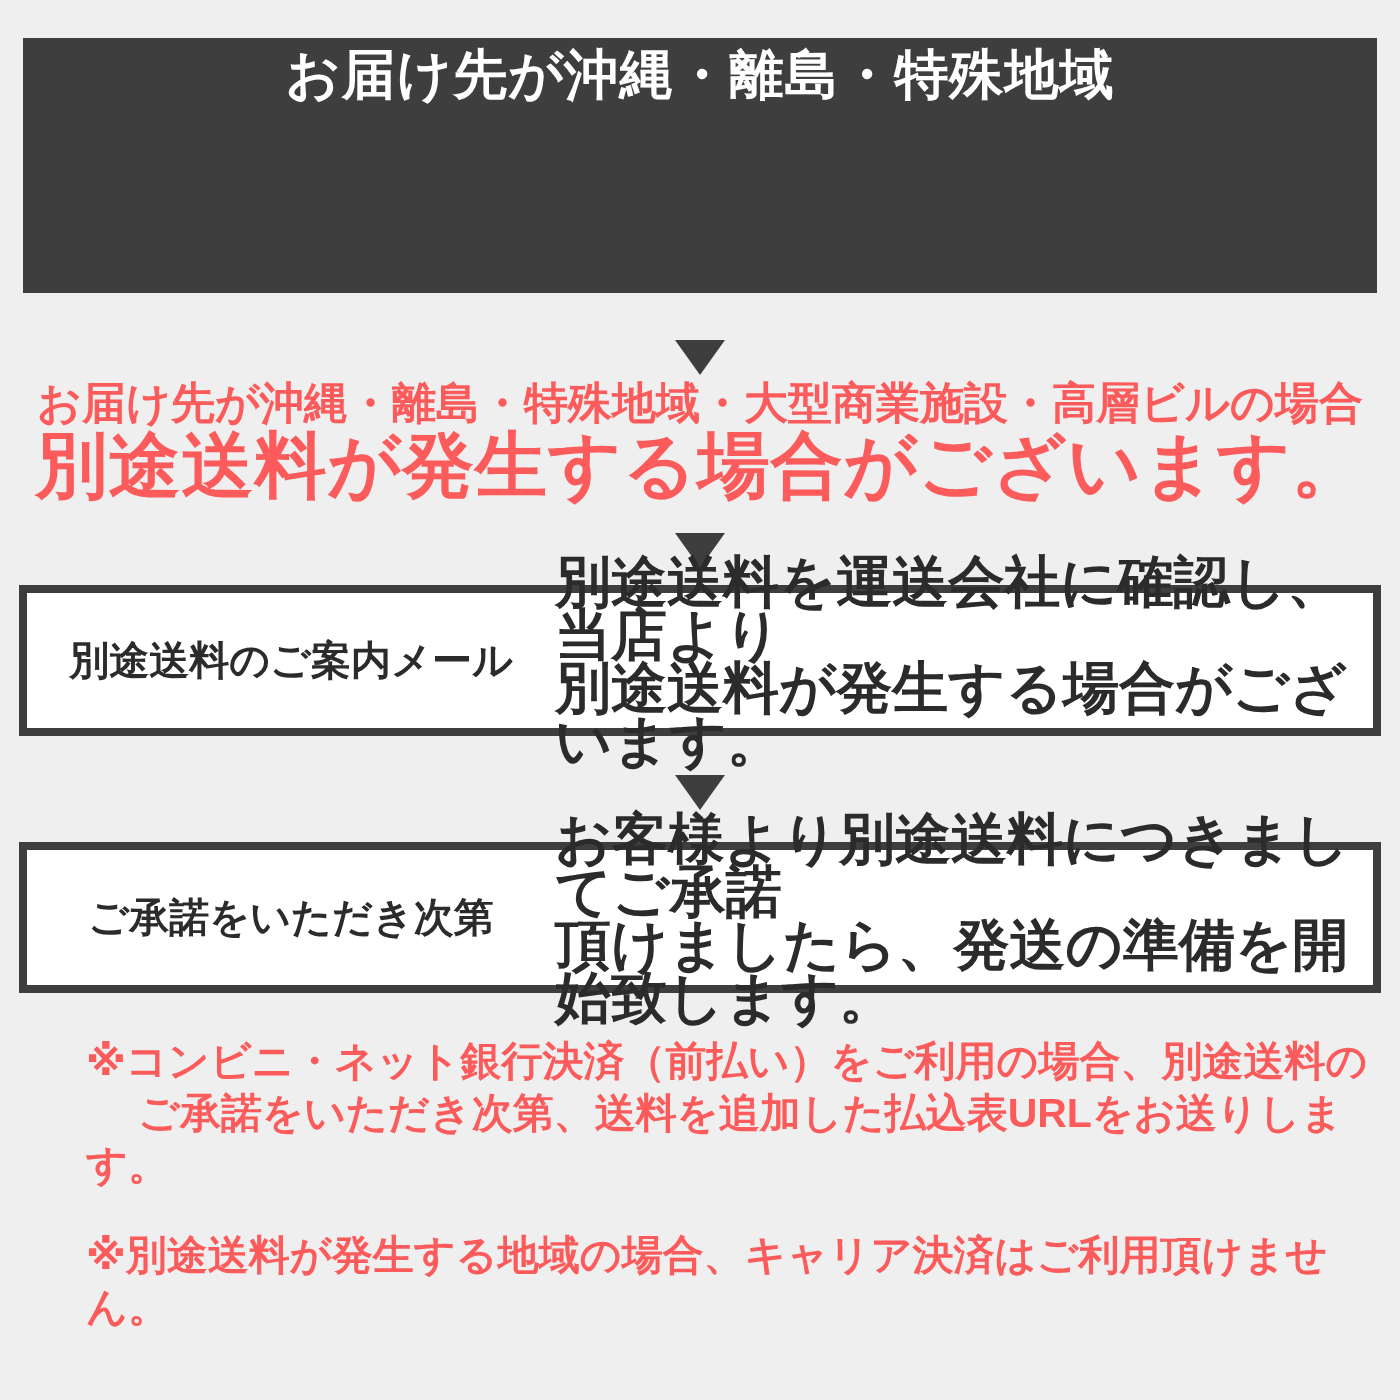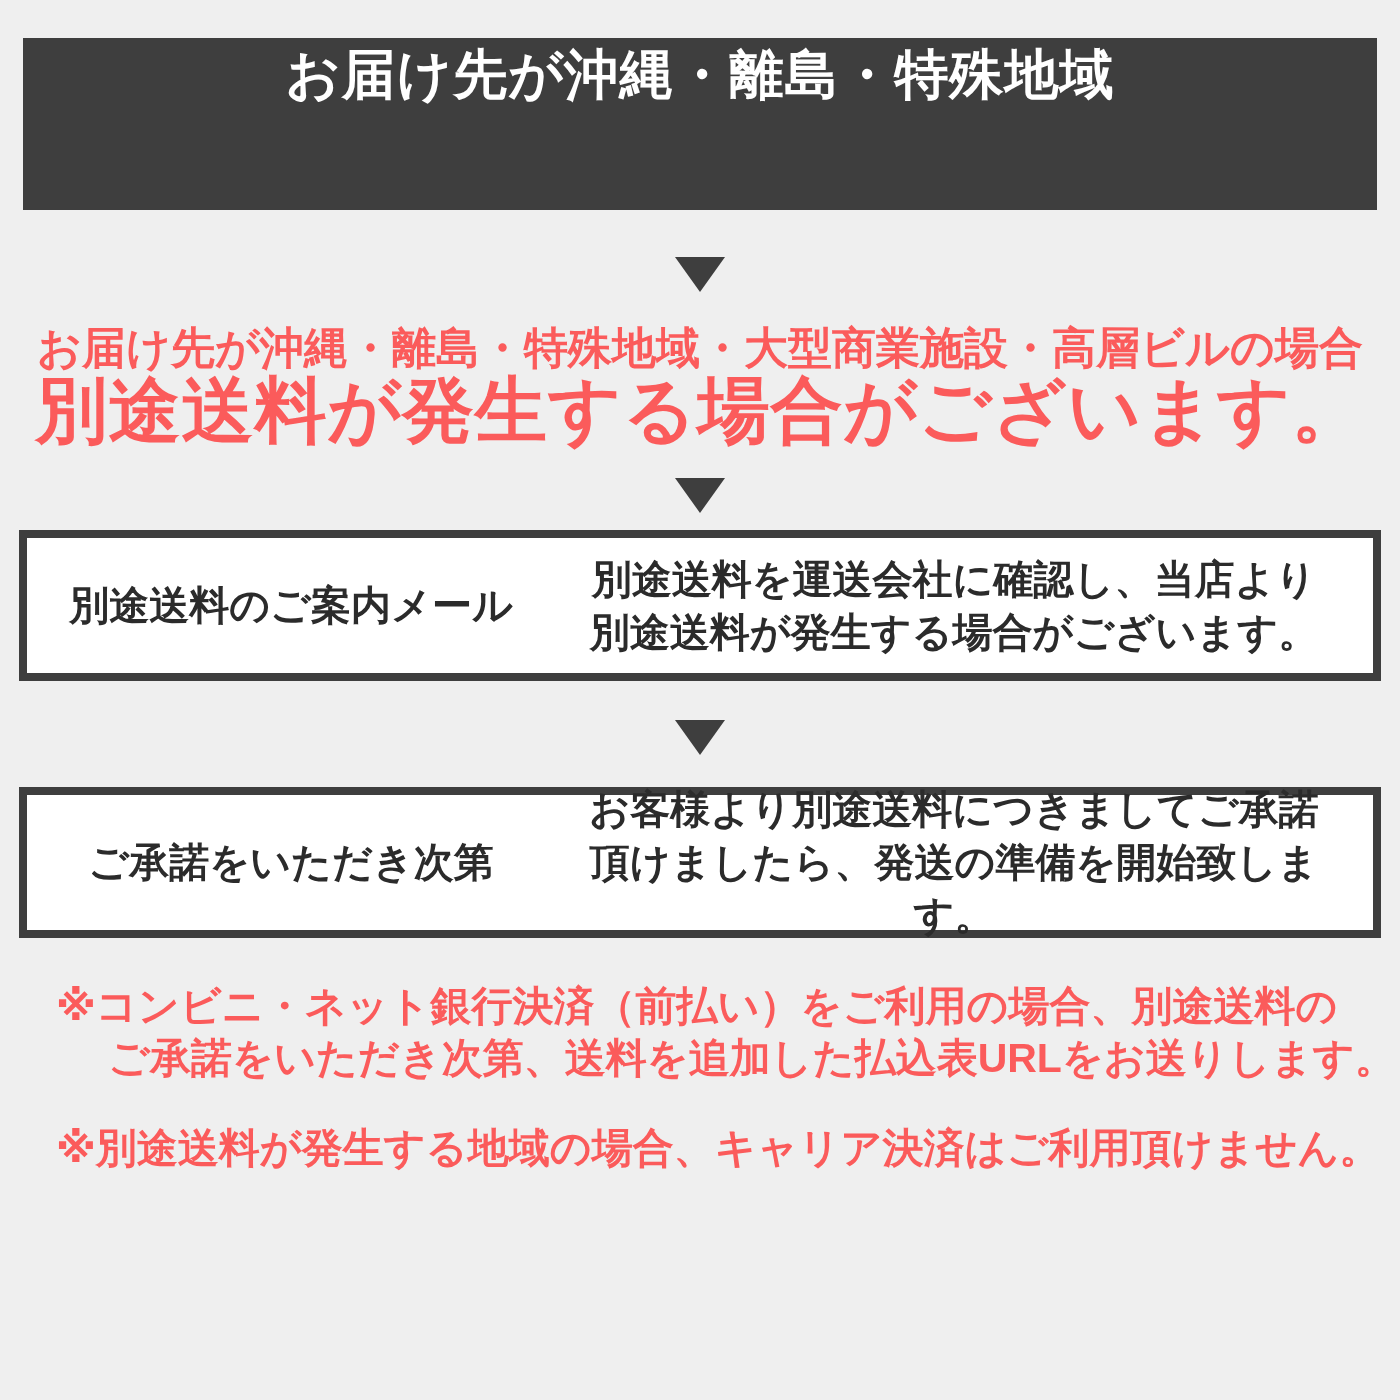--- a/index.html
+++ b/index.html
@@ -16,21 +16,21 @@
   }
   .canvas {
     width: 1400px;
     height: 1400px;
     position: relative;
   }
 
   
   .header-banner {
     margin: 38px 23px 0 23px;
-    height: 172px;
+    height: 255px;
     background: #3e3e3e;
     color: #ffffff;
     display: flex;
     flex-direction: column;
     align-items: center;
     justify-content: flex-start;
     text-align: center;
     font-size: 54px;
     line-height: 72px;
     letter-spacing: 1px;
@@ -47,21 +47,20 @@
   .triangle-down {
     width: 0;
     height: 0;
     border-left: 25px solid transparent;
     border-right: 25px solid transparent;
     border-top: 35px solid #3e3e3e;
   }
 
   
   .warning-block {
-    margin-top: 28px;
     text-align: center;
     color: #fb5b5b;
   }
   .warning-condition {
     font-size: 44px;
     line-height: 55px;
     letter-spacing: 0px;
   }
   .warning-message {
     font-size: 72px;
@@ -84,34 +83,34 @@
   .step-label {
     width: 528px;
     flex: 0 0 528px;
     text-align: center;
     font-size: 40px;
     color: #2b2b2b;
     letter-spacing: 0px;
   }
   .step-desc {
     flex: 1 1 auto;
-    font-size: 40px;
+    font-size: 56px;
     line-height: 53px;
     color: #2b2b2b;
-    text-align: center;
+    text-align: left;
     padding-right: 20px;
   }
 
   
   .notes {
     margin-top: 42px;
     color: #fb5b5b;
   }
   .note {
-    padding-left: 56px;
+    padding-left: 86px;
     font-size: 41px;
     line-height: 52px;
   }
   .note + .note { margin-top: 38px; }
   .note-line2 { margin-left: 52px; }
 </style>
 </head>
 <body>
 
 <div class="canvas">

